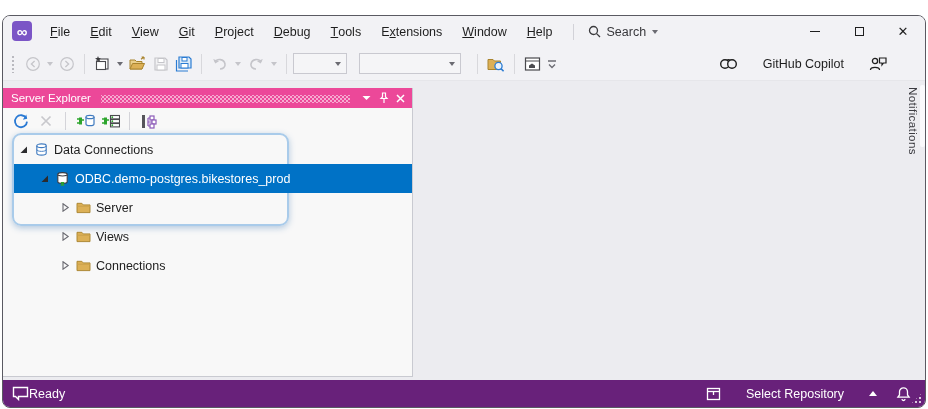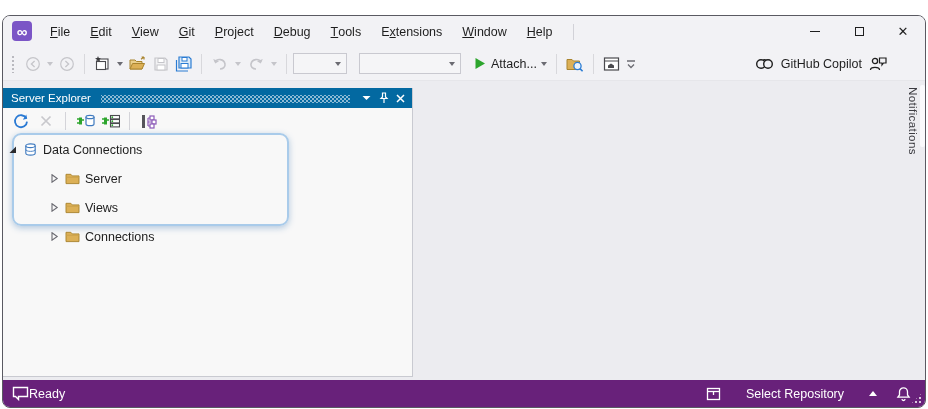--- a/index.html
+++ b/index.html
@@ -33,46 +33,46 @@
   .grip-v { width:5px; height:18px; margin:0 6px 0 2px;
     background-image:radial-gradient(#b9b9bf 1px, transparent 1.2px); background-size:4px 4px; }
   .tbtn { display:flex; align-items:center; justify-content:center; height:24px; padding:0 2px; margin:0 1px; }
   .tbtn svg { display:block; }
   .tb-caret { margin:0 3px; }
   .toolbar .sep { width:1px; height:20px; background:#D8D8DC; margin:0 6px; }
   .combo { height:21px; border:1px solid #C9C9D0; background:#F5F5F7; display:flex; align-items:center; justify-content:flex-end; padding-right:5px; }
   .combo.small { width:54px; margin-right:12px; }
   .combo.large { width:102px; margin-right:10px; }
   .attach-label { font-size:12.5px; color:#1e1e1e; margin:0 4px 0 5px; }
-  .copilot-cluster { margin-left:auto; margin-right:38px; display:flex; align-items:center; gap:7px; }
+  .copilot-cluster { margin-left:auto; margin-right:38px; display:flex; align-items:center; gap:25px; }
   .copilot-label { font-size:12.5px; color:#1e1e1e; }
 
   
   .client { flex:1; position:relative; background:#ECECF0; }
 
   
   .panel { position:absolute; left:0; top:7px; width:410px; bottom:3px; background:#F8F8F8;
     border-right:1px solid #C9CAD1; border-bottom:1px solid #C9CAD1; display:flex; flex-direction:column; }
-  .panel-header { height:20px; background:#0369a1; color:#fff; display:flex; align-items:center; padding:0 3px 0 8px; flex:none; }
+  .panel-header { height:20px; background:#ec4899; color:#fff; display:flex; align-items:center; padding:0 3px 0 8px; flex:none; }
   .panel-title { font-size:11.5px; white-space:nowrap; }
   .panel-grip { flex:1; height:8px; margin:2px 8px 0 10px;
     background-image:radial-gradient(rgba(255,255,255,.55) 1px, transparent 1.4px),
                      radial-gradient(rgba(255,255,255,.55) 1px, transparent 1.4px);
     background-size:4px 4px; background-position:0 0, 2px 2px; }
   .ph-btn { width:17px; height:16px; display:flex; align-items:center; justify-content:center; color:#fff; flex:none; }
   .ph-btn svg { display:block; }
   .panel-toolbar { height:26px; display:flex; align-items:center; padding-left:7px; gap:3px; flex:none; background:#F8F8F8; }
   .panel-toolbar .sep { width:1px; height:18px; background:#D4D4D9; margin:0 5px; }
   .pbtn { width:22px; height:22px; display:flex; align-items:center; justify-content:center; }
 
   
   .tree { position:relative; flex:1; font-size:12.5px; color:#1e1e1e; padding-top:1px; }
   .hilite-box { position:absolute; left:9px; top:-1px; width:277px; height:93px;
     border:2px solid #A9CBEA; border-radius:9px; box-shadow:0 2px 6px rgba(90,140,190,.45); z-index:0; pointer-events:none; }
-  .tree-row { position:relative; z-index:1; height:29px; display:flex; align-items:center; }
+  .tree-row { position:relative; z-index:1; height:29px; display:flex; align-items:center; margin-left:11px; }
   .tree-row.selected { background:#0072C6; color:#ffffff; }
   .expander { width:11px; height:11px; display:flex; align-items:center; justify-content:center; flex:none; }
   .tree-icon { width:16px; height:16px; margin:0 5px 0 4px; display:flex; align-items:center; justify-content:center; flex:none; }
   .tree-label { white-space:nowrap; }
 
   
   .notif-tab { position:absolute; right:6px; top:6px; writing-mode:vertical-rl;
     font-size:11.5px; color:#3b3b40; letter-spacing:.4px; }
   .edge-strip { position:absolute; right:0; top:4px; width:5px; height:62px; background:#FAFAFC; border-radius:2px; }
 
@@ -99,20 +99,28 @@
           <div class="menu-item"><u>V</u>iew</div>
           <div class="menu-item"><u>G</u>it</div>
           <div class="menu-item"><u>P</u>roject</div>
           <div class="menu-item"><u>D</u>ebug</div>
           <div class="menu-item"><u>T</u>ools</div>
           <div class="menu-item">E<u>x</u>tensions</div>
           <div class="menu-item"><u>W</u>indow</div>
           <div class="menu-item"><u>H</u>elp</div>
         </div>
       <div class="tb-sep"></div>
+      <div class="search-box">
+        <svg width="13" height="13" viewBox="0 0 13 13">
+            <circle cx="5.5" cy="5.5" r="4" fill="none" stroke="#3b3b3e" stroke-width="1.3"></circle>
+            <line x1="8.6" y1="8.6" x2="12" y2="12" stroke="#3b3b3e" stroke-width="1.3"></line>
+          </svg>
+        <span>Search</span>
+        <span class="caret-down"></span>
+      </div>
       <div class="titlebar-spacer"></div>
       <div class="win-btn">
           <span class="glyph-min"></span>
         </div>
       <div class="win-btn">
           <span class="glyph-max"></span>
         </div>
       <div class="win-btn">
           <span class="glyph-close">✕</span>
         </div>
@@ -179,27 +187,20 @@
           </svg>
       </div>
       <span class="caret-down tb-caret" style="border-top-color:#C5C5CA"></span>
       <div class="sep"></div>
       <div class="combo small">
           <span class="caret-down"></span>
         </div>
       <div class="combo large">
           <span class="caret-down"></span>
         </div>
-      <div class="tbtn">
-        <svg width="12" height="13" viewBox="0 0 12 13">
-            <path d="M1.5 1 L11 6.5 L1.5 12 Z" fill="#2DA52D"></path>
-          </svg>
-        <span class="attach-label">Attach...</span>
-        <span class="caret-down"></span>
-      </div>
       <div class="sep"></div>
       <div class="tbtn">
         <svg width="18" height="16" viewBox="0 0 18 16">
             <path d="M1 13.5 L1 3.5 L6 3.5 L7.5 5 L13.5 5 L13.5 13.5 Z" fill="#DCB056" stroke="#A9842E" stroke-width="1"></path>
             <circle cx="11.5" cy="10" r="3.6" fill="#EAF3FB" stroke="#2B7CD3" stroke-width="1.3"></circle>
             <line x1="14" y1="12.6" x2="16.6" y2="15.2" stroke="#2B7CD3" stroke-width="1.6"></line>
           </svg>
       </div>
       <div class="sep"></div>
       <div class="tbtn">
@@ -315,20 +316,35 @@
                 </span>
     <span class="tree-icon">
                   <svg width="15" height="15" viewBox="0 0 16 16">
                     <path d="M3 4 v8 c0 1.2 2.2 2 5 2 s5-.8 5-2 V4" fill="#fff" stroke="#3F7ABF" stroke-width="1.2"></path>
                     <ellipse cx="8" cy="4" rx="5" ry="2" fill="#fff" stroke="#3F7ABF" stroke-width="1.2"></ellipse>
                     <path d="M3 8 c0 1.2 2.2 2 5 2 s5-.8 5-2" fill="none" stroke="#3F7ABF" stroke-width="1"></path>
                   </svg>
                 </span>
     <span class="tree-label">Data Connections</span>
   </div>
+              <div class="tree-row selected" style="padding-left: 25px;">
+    <span class="expander">
+                  <svg width="9" height="9" viewBox="0 0 9 9">
+                    <path d="M8 1.5 L8 8 L1.5 8 Z" fill="#2b2b2e"></path>
+                  </svg>
+                </span>
+    <span class="tree-icon">
+                  <svg width="15" height="16" viewBox="0 0 16 17">
+                    <path d="M3 3.5 v8 c0 1.1 2.2 1.8 5 1.8 s5-.7 5-1.8 v-8" fill="#fff" stroke="#3c3c40" stroke-width="1.2"></path>
+                    <ellipse cx="8" cy="3.5" rx="5" ry="1.8" fill="#fff" stroke="#3c3c40" stroke-width="1.2"></ellipse>
+                    <path d="M6.2 12.5 h3.6 M8 12.5 v3 M6.3 15.5 l1.7 -1.6 l1.7 1.6" fill="none" stroke="#2DA52D" stroke-width="1.4"></path>
+                  </svg>
+                </span>
+    <span class="tree-label">ODBC.demo-postgres.bikestores_prod</span>
+  </div>
               <div class="tree-row" style="padding-left: 46px;">
     <span class="expander">
                   <svg width="9" height="9" viewBox="0 0 9 9">
                     <path d="M2 0.8 L7.2 4.5 L2 8.2 Z" fill="none" stroke="#6b6b72" stroke-width="1.1"></path>
                   </svg>
                 </span>
     <span class="tree-icon">
                   <svg width="15" height="13" viewBox="0 0 16 14">
                     <path d="M1 12.5 L1 2.5 L6.2 2.5 L7.8 4.2 L15 4.2 L15 12.5 Z" fill="#DCB056" stroke="#A9842E" stroke-width="1"></path>
                     <path d="M1 5.6 L15 5.6" stroke="#C9A04B" stroke-width="1"></path>

